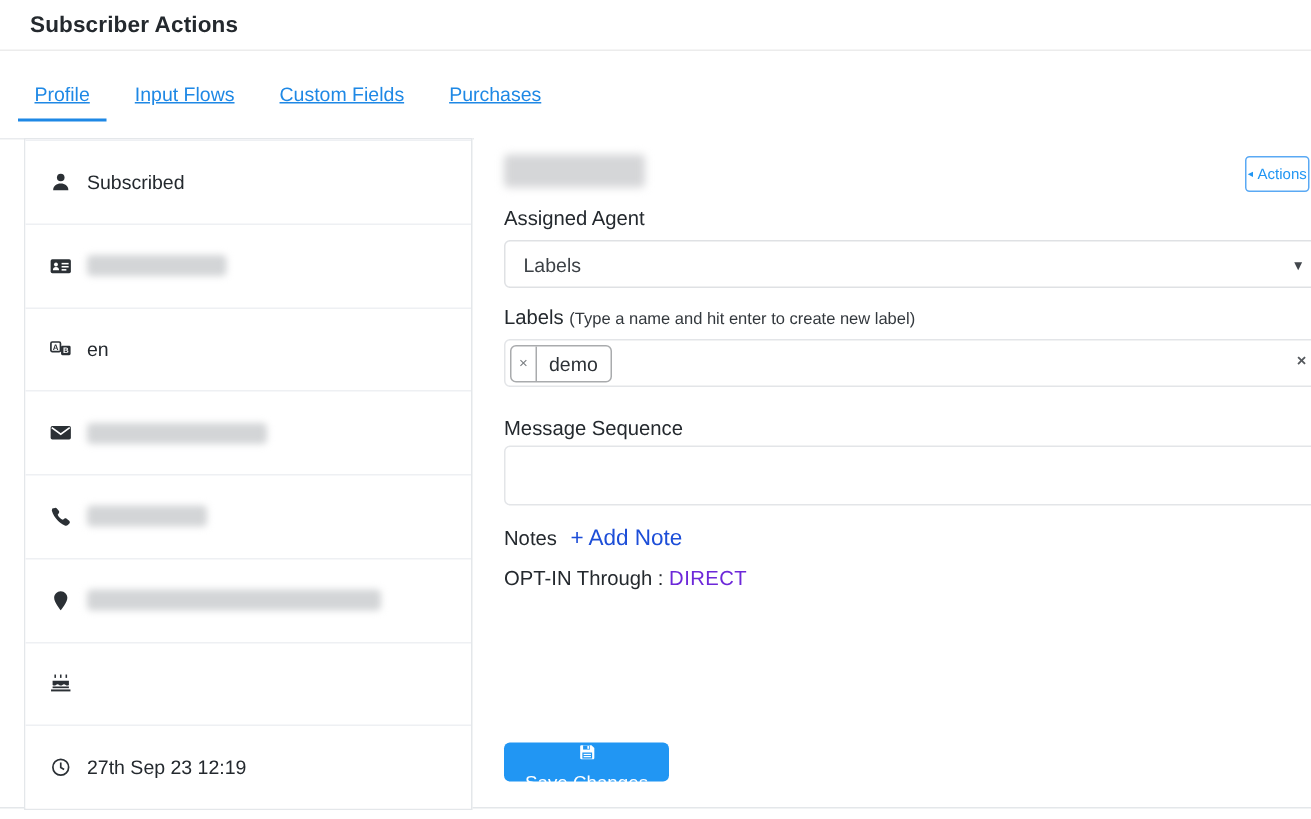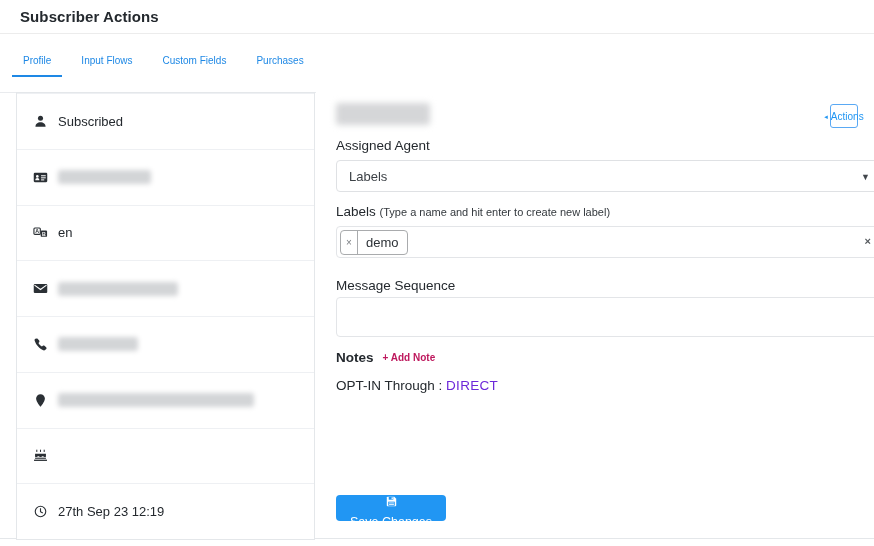--- a/index.html
+++ b/index.html
@@ -8,21 +8,21 @@
     position:relative; width:874px; height:546px; overflow:hidden;
     background:#fff; font-family:"Liberation Sans", sans-serif; color:#212529;
   }
 
   
   .app-header { position:absolute; top:0; left:0; width:874px; height:34px; border-bottom:1px solid #ececec; background:#fff; }
   .page-title { position:absolute; left:20px; top:8px; font-size:15px; font-weight:700; color:#24292e; letter-spacing:.1px; }
 
   
   .tabs { position:absolute; top:48px; left:12px; display:flex; }
-  .tab { padding:7px 11px 9px 11px; margin-right:8px; font-size:10px; color:#1e88e5; cursor:pointer; border-bottom:2px solid transparent; }
+  .tab { padding:7px 11px 9px 11px; margin-right:8px; font-size:13px; color:#1e88e5; cursor:pointer; border-bottom:2px solid transparent;text-decoration:underline; }
   .tab.active { border-bottom-color:#1e88e5; }
 
   
   .content-top-border { position:absolute; top:92px; left:0; width:874px; height:0; border-top:1px solid #e9ebee; }
   .content-bottom-border { position:absolute; top:538px; left:0; width:874px; height:0; border-top:1px solid #e4e7ea; }
 
   
   .profile-card {
     position:absolute; left:16px; top:92px; width:299px; height:448px;
     border:1px solid #e4e7ea; background:#fff; display:flex; 
@@ -41,21 +41,21 @@
   .redacted.w-id { width:93px; }
   .redacted.w-email { width:120px; }
   .redacted.w-phone { width:80px; }
   .redacted.w-location { width:196px; }
 
   
   .details-panel { position:absolute; left:316px; top:92px; width:558px; height:446px; background:#fff; }
   .name-redacted { position:absolute; left:20px; top:11px; width:94px; height:22px; border-radius:3px; background:#d5d6d8; filter:blur(3px); }
 
   .actions-button {
-    position:absolute; left:514px; top:12px; width:28px; height:24px;
+    position:absolute; left:514px; top:12px; width:43px; height:24px;
     border:1px solid #5aa9f4; border-radius:3px; background:#fff; color:#2196f3;
     font-size:10px; display:flex; align-items:center; justify-content:center; gap:3px; cursor:pointer;
     font-family:"Liberation Sans", sans-serif;
   }
   .actions-caret { font-size:7px; line-height:1; color:#2196f3; }
 
   .field-label { position:absolute; left:20px; font-size:13.5px; color:#24292e; }
   .field-hint { font-size:11px; color:#33383d; }
 
   .select-box {
@@ -75,22 +75,22 @@
   .tag-text { display:flex; align-items:center; padding:0 8px; font-size:13px; color:#2c3136; }
   .clear-all { position:absolute; right:12px; top:9px; font-size:11px; font-weight:700; color:#55595d; cursor:pointer; line-height:1; }
 
   .text-input {
     position:absolute; left:20px; top:205px; width:548px; height:40px;
     border:1px solid #e3e5e8; border-radius:4px; background:#fff;
     font-size:13px; color:#3c4146; padding:0 12px; outline:none;
     font-family:"Liberation Sans", sans-serif;
   }
 
-  .notes-row { position:absolute; left:20px; top:258px; display:flex; align-items:center; font-size:13.5px; color:#24292e;font-weight:bold; }
-  .add-note-link { margin-left:9px; font-size:10px; color:#be185d; cursor:pointer; }
+  .notes-row { position:absolute; left:20px; top:258px; display:flex; align-items:center; font-size:13.5px; color:#24292e; }
+  .add-note-link { margin-left:9px; font-size:15px; color:#1d4ed8; cursor:pointer; }
 
   .optin-row { position:absolute; left:20px; top:286px; font-size:13.5px; color:#24292e; }
   .optin-value { color:#6d28d9; letter-spacing:.3px; }
 
   .save-button {
     position:absolute; left:20px; top:403px; height:26px; padding:0 14px;
     background:#2196f3; border:none; border-radius:4px; color:#fff; font-size:12.5px;
     display:flex; align-items:center; gap:7px; cursor:pointer;
     font-family:"Liberation Sans", sans-serif;
     flex-direction:column;

